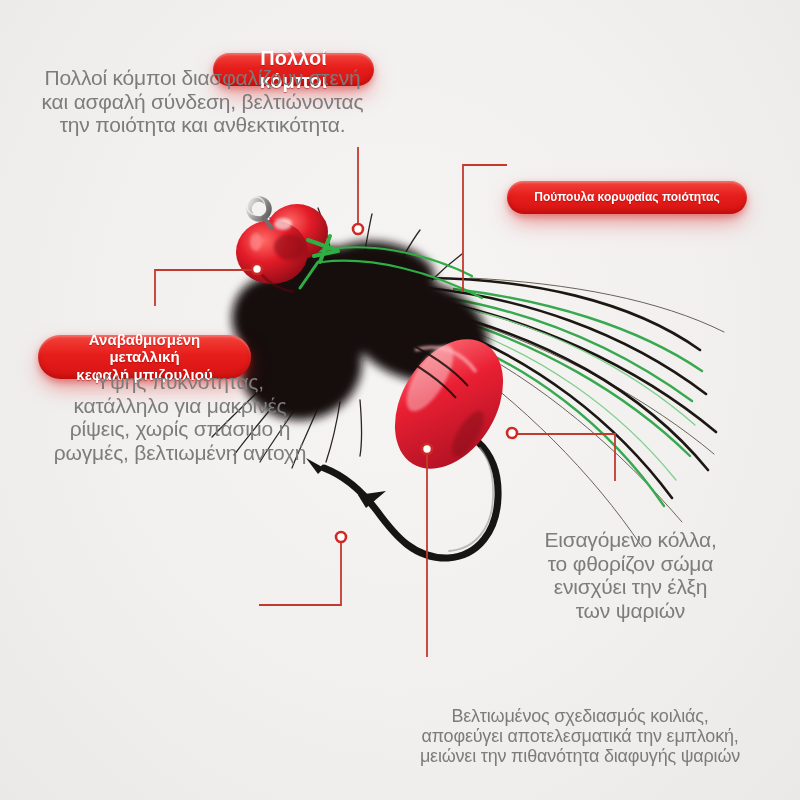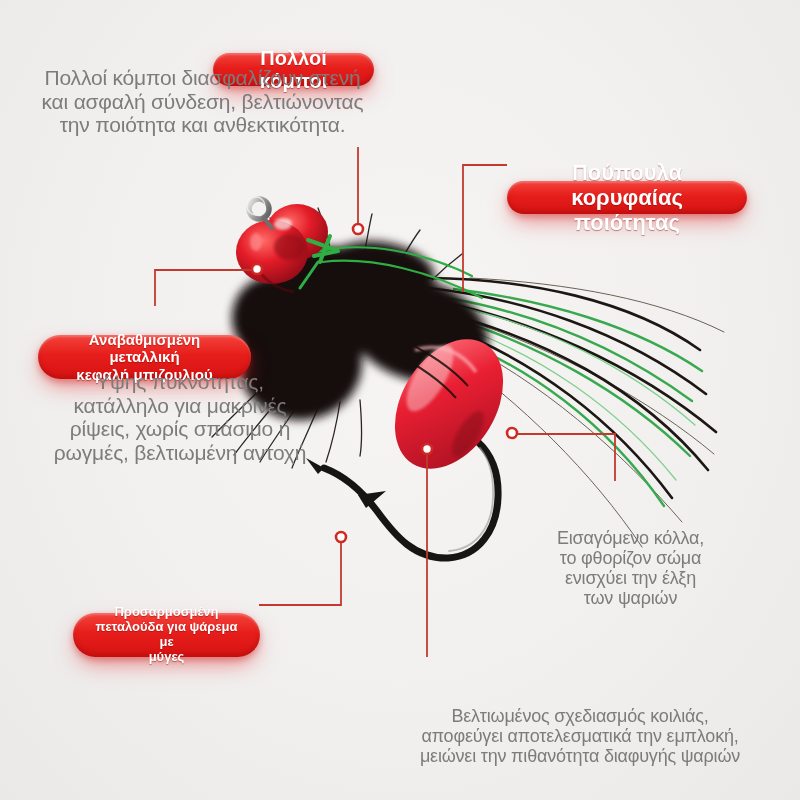--- a/index.html
+++ b/index.html
@@ -161,42 +161,39 @@
       <circle cx="358" cy="229" r="5"></circle>
       <circle cx="257" cy="269" r="5"></circle>
       <circle cx="512" cy="433" r="5"></circle>
       <circle cx="341" cy="537" r="5"></circle>
       <circle cx="427" cy="449" r="5"></circle>
     </g>
   </svg>
 
   <div class="pill" style="left:213px;top:23px;width:161px;height:33px;font-size:20px;">Πολλοί κόμποι</div>
 
-  <div class="pill" style="left:507px;top:151px;width:240px;height:33px;font-size:22px;">Πούπουλα κορυφαίας ποιότητας</div>
+  <div class="pill" style="left:507px;top:151px;width:240px;height:33px;font-size:12px;">Πούπουλα κορυφαίας ποιότητας</div>
 
   <div class="pill" style="left:38px;top:305px;width:213px;height:44px;font-size:15px;">Αναβαθμισμένη μεταλλική
 κεφαλή μπιζουλιού</div>
 
 
-  <div class="pill" style="left:73px;top:583px;width:187px;height:44px;font-size:13px;">Προσαρμοσμένη
-πεταλούδα για ψάρεμα με
-μύγες</div>
 
 
   <div class="desc" style="left:40px;top:66px;width:325px;font-size:21px;">Πολλοί κόμποι διασφαλίζουν στενή
 και ασφαλή σύνδεση, βελτιώνοντας
 την ποιότητα και ανθεκτικότητα.</div>
 
 
   <div class="desc" style="left:30px;top:370px;width:300px;font-size:21px;">Υψης πυκνότητας,
 κατάλληλο για μακρινές
 ρίψεις, χωρίς σπάσιμο ή
 ρωγμές, βελτιωμένη αντοχή</div>
 
-  <div class="desc" style="left:528px;top:528px;width:205px;font-size:18px;">Εισαγόμενο κόλλα,
+  <div class="desc" style="left:528px;top:528px;width:205px;font-size:21px;">Εισαγόμενο κόλλα,
 το φθορίζον σώμα
 ενισχύει την έλξη
 των ψαριών</div>
 
 
   <div class="desc" style="left:380px;top:706px;width:400px;font-size:18px;">Βελτιωμένος σχεδιασμός κοιλιάς,
 αποφεύγει αποτελεσματικά την εμπλοκή,
 μειώνει την πιθανότητα διαφυγής ψαριών</div>
 
 </div>

